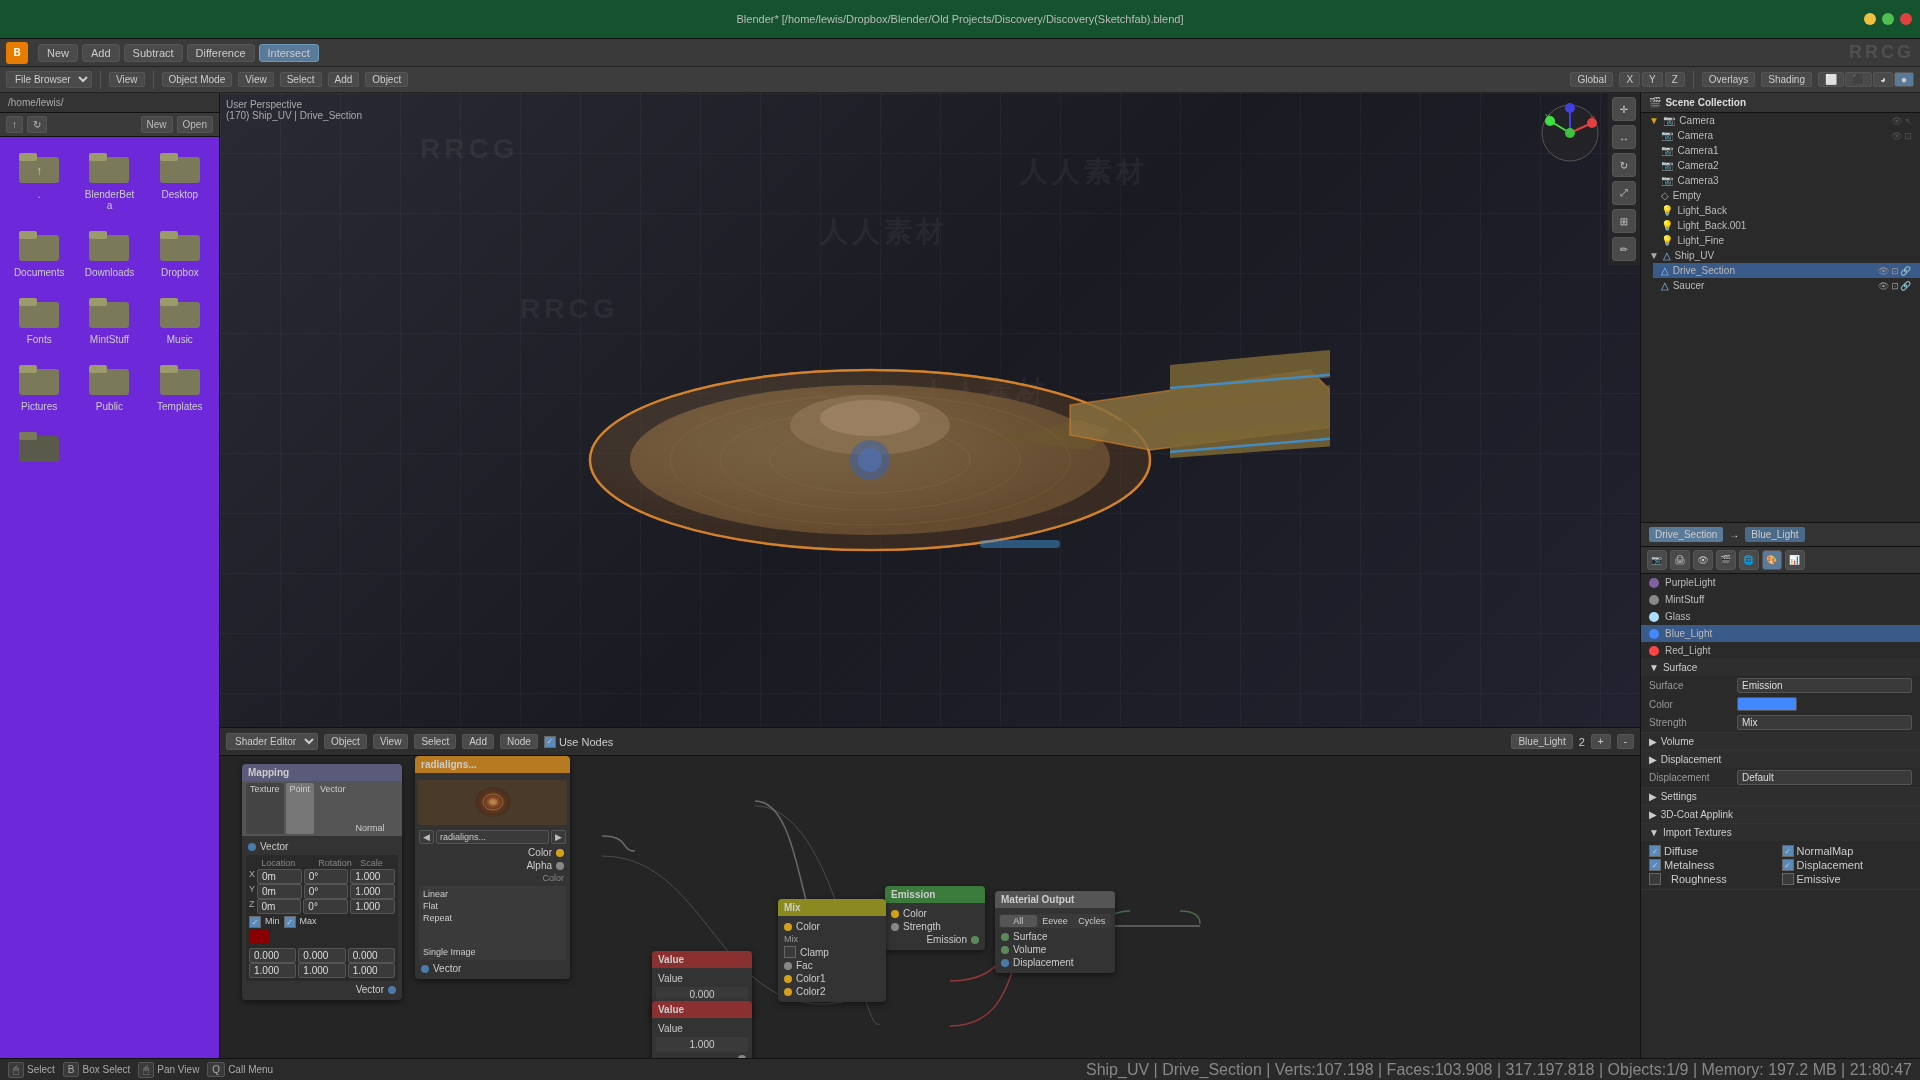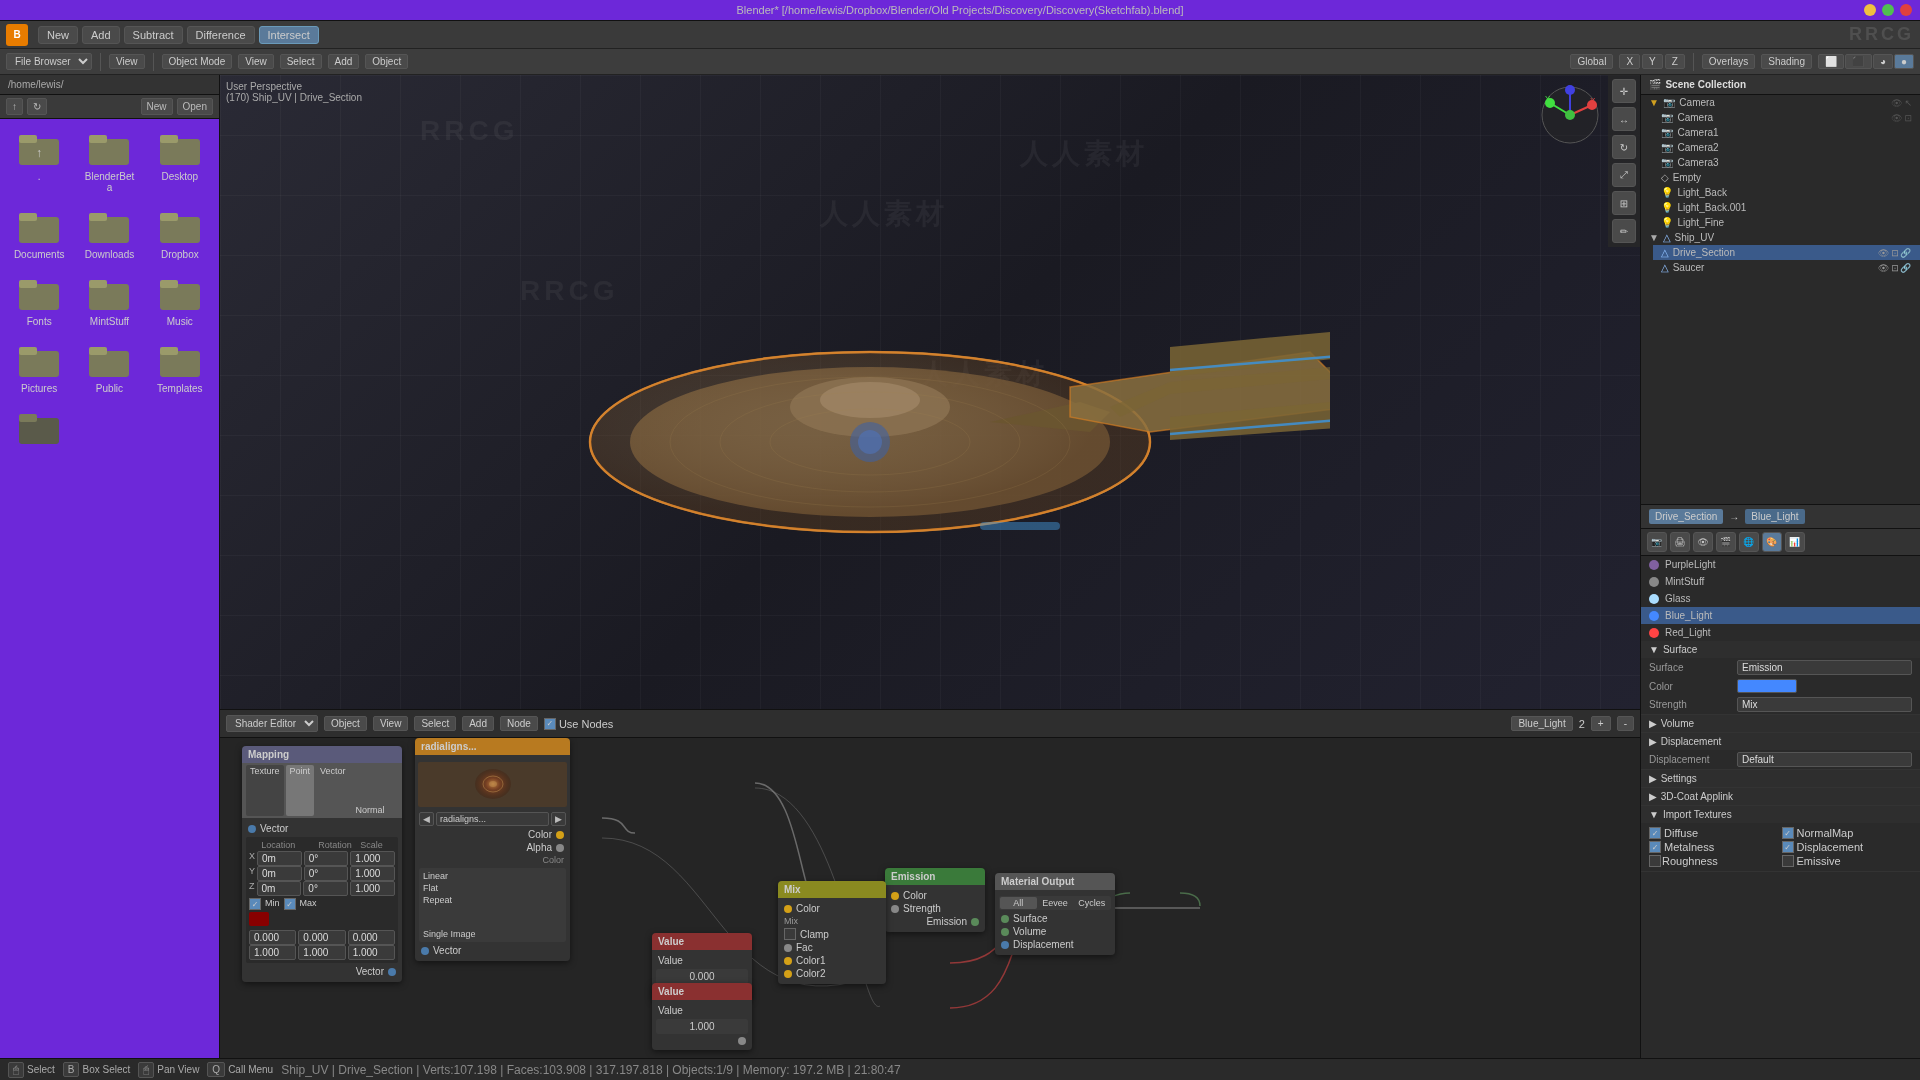--- a/index.html
+++ b/index.html
@@ -9,22 +9,22 @@
       overflow: hidden;
       background: #1a1a1a;
       font-family: 'Segoe UI', Arial, sans-serif;
       font-size: 11px;
       color: #ccc;
     }
 
     
     #title-bar {
       width: 100%;
-      height: 21px;
-      background: #6d28d9;
+      height: 39px;
+      background: #14532d;
       display: flex;
       align-items: center;
       justify-content: center;
       border-bottom: 1px solid #111;
       position: relative;
     }
     #title-bar .title {
       font-size: 11px;
       color: #bbb;
     }
@@ -1263,21 +1263,21 @@
             <span>NormalMap</span>
           </div>
           <div style="display:flex;align-items:center;gap:3px;">
             <div class="cb checked">✓</div>
             <span>Metalness</span>
           </div>
           <div style="display:flex;align-items:center;gap:3px;">
             <div class="cb checked">✓</div>
             <span>Displacement</span>
           </div>
-          <div style="display:flex;align-items:center;gap:1px;">
+          <div style="display:flex;align-items:center;gap:10px;">
             <div class="cb"></div>
             <span>Roughness</span>
           </div>
           <div style="display:flex;align-items:center;gap:3px;">
             <div class="cb"></div>
             <span>Emissive</span>
           </div>
         </div>
       </div>
 
@@ -1296,14 +1296,14 @@
     <span>Box Select</span>
   </div>
   <div style="display:flex;align-items:center;gap:3px;">
     <span style="background:#3a3a3a;border:1px solid #555;border-radius:2px;padding:1px 4px;font-size:10px;">🖱</span>
     <span>Pan View</span>
   </div>
   <div style="display:flex;align-items:center;gap:3px;">
     <span style="background:#3a3a3a;border:1px solid #555;border-radius:2px;padding:1px 4px;font-size:10px;">Q</span>
     <span>Call Menu</span>
   </div>
-  <div style="flex:1; font-size:12px; color:#888;">Ship_UV | Drive_Section | Verts:107.198 | Faces:103.908 | 317.197.818 | Objects:1/9 | Memory: 197.2 MB | 21:80:47</div>
+  <div style="flex:1; text-align:right; font-size:16px; color:#888;">Ship_UV | Drive_Section | Verts:107.198 | Faces:103.908 | 317.197.818 | Objects:1/9 | Memory: 197.2 MB | 21:80:47</div>
 </div>
 
 </body></html>

